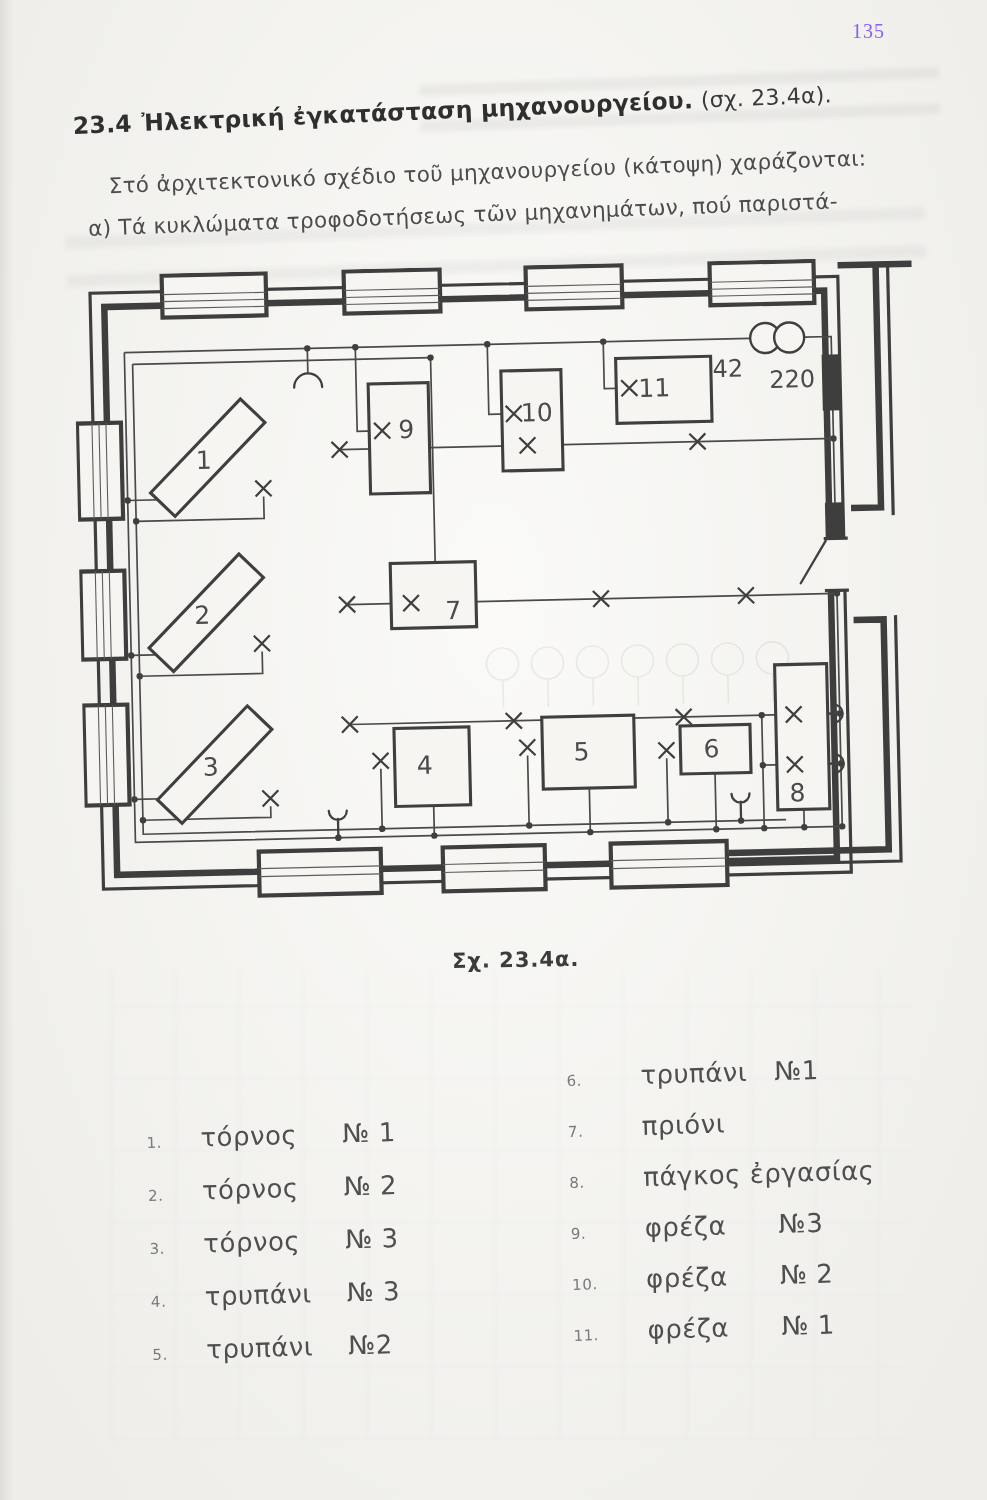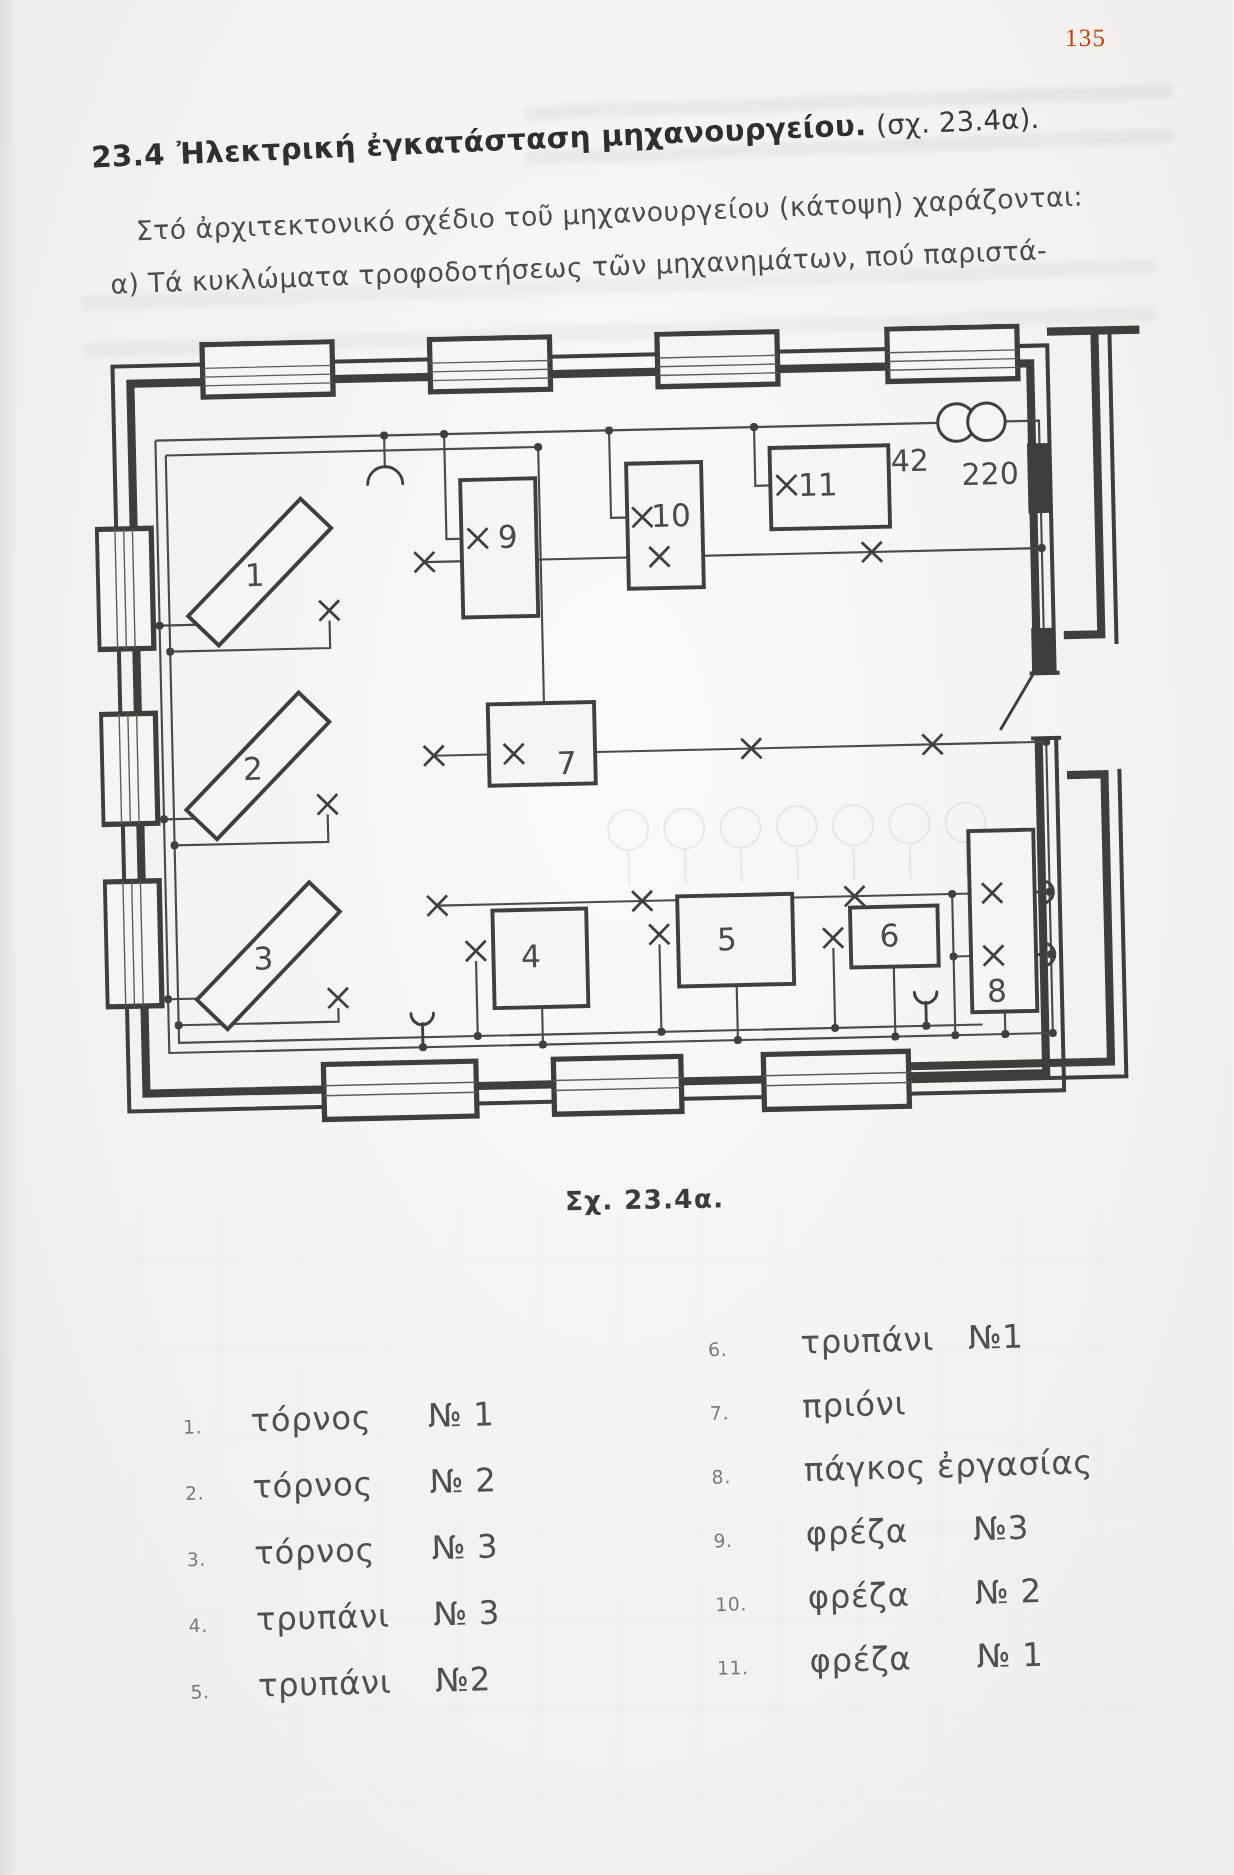--- a/index.html
+++ b/index.html
@@ -13,21 +13,21 @@
   
   .bleed{position:absolute;pointer-events:none;filter:blur(2.5px);}
   .bleed.b1{left:420px;top:76px;width:520px;height:66px;opacity:.55;transform:rotate(-2deg);
         background:repeating-linear-gradient(180deg,rgba(125,125,125,.18) 0 11px,transparent 11px 36px);}
   .bleed.b2{left:66px;top:222px;width:860px;height:60px;opacity:.5;transform:rotate(-2deg);
         background:repeating-linear-gradient(180deg,rgba(125,125,125,.16) 0 12px,transparent 12px 38px);}
   .bleed.b3{left:110px;top:970px;width:800px;height:470px;opacity:.6;filter:blur(1.5px);
         background:repeating-linear-gradient(90deg,rgba(140,140,140,.06) 0 2px,transparent 2px 64px),
                    repeating-linear-gradient(0deg,rgba(140,140,140,.05) 0 2px,transparent 2px 72px);}
   .page-number{position:absolute;left:852px;top:20px;font-family:"Liberation Serif","DejaVu Serif",serif;
-        font-size:20px;color:#c2410c;letter-spacing:1px;}
+        font-size:20px;color:#8b5cf6;letter-spacing:1px;}
   .heading{position:absolute;left:73px;top:112px;margin:0;white-space:nowrap;
         font-size:23.5px;font-weight:700;color:#2f2f2f;letter-spacing:.2px;
         transform:rotate(-2.4deg);transform-origin:left center;}
   .heading .figref{font-weight:400;font-size:22px;margin-left:8px;color:#3a3a3a;}
   .heading .sec{margin-right:10px;}
   .para{position:absolute;left:86px;top:166px;margin:0;width:860px;
         font-size:21.5px;color:#4c4c4c;line-height:42px;letter-spacing:.3px;
         transform:rotate(-2.1deg);transform-origin:left top;}
   .para .pline{display:block;white-space:nowrap;}
   .para .l1{padding-left:22px;}

